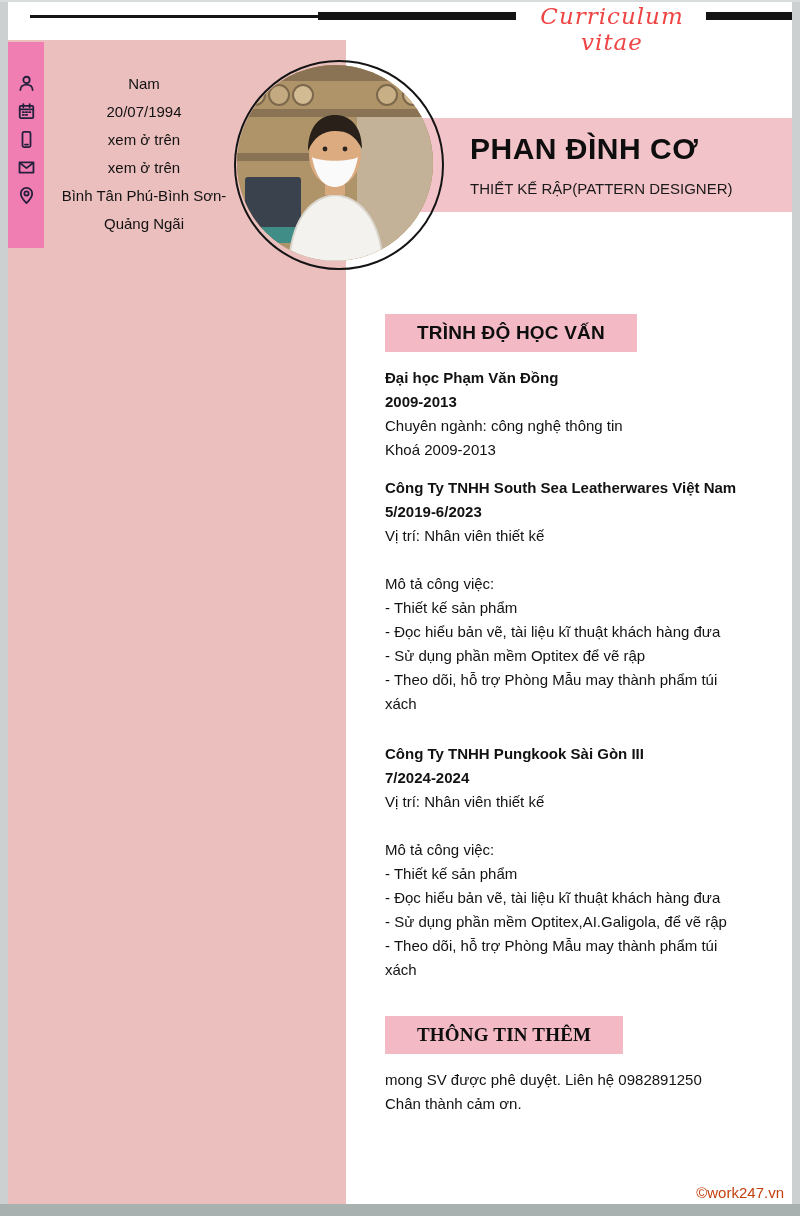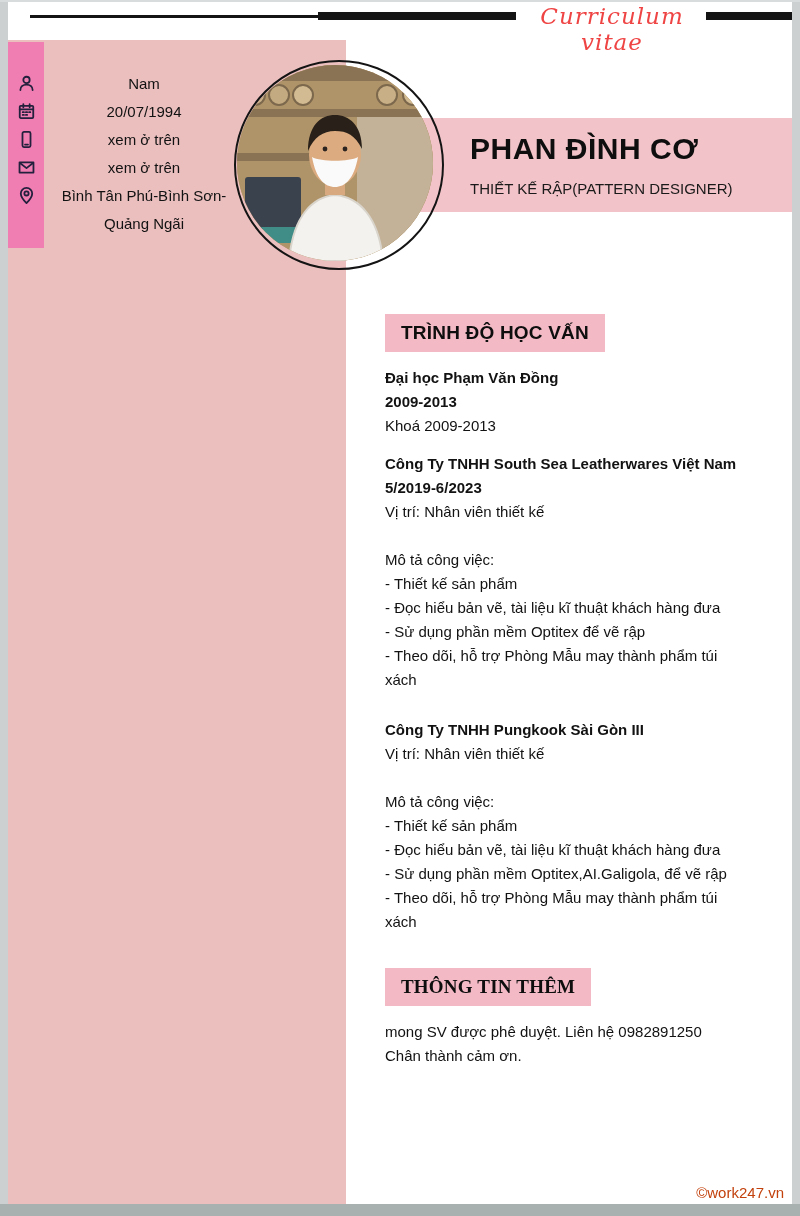--- a/index.html
+++ b/index.html
@@ -48,21 +48,21 @@
   .skill-label { font-size:15px; line-height:22px; }
   .bar { position:relative; margin-top:11px; width:278px; height:6px; border:1.5px solid #111; background:#fdfdfd; }
   .bar-fill { position:absolute; left:-1.5px; top:-3px; height:10px; background:#111; }
 
   .hobbies { position:absolute; left:22px; top:782px; width:292px; }
   .hobby-list { margin-top:12px; }
   .hobby-list p { font-size:15px; line-height:24px; }
 
   
   .right-col { position:absolute; left:385px; top:300px; width:360px; z-index:1; font-size:15px; line-height:24px; }
-  .badge { display:inline-block; background:#f3bac6; padding:7px 16px; font-size:19px; font-weight:bold; letter-spacing:0.2px; color:#0e0e0e; }
+  .badge { display:inline-block; background:#f3bac6; padding:7px 32px; font-size:19px; font-weight:bold; letter-spacing:0.2px; color:#0e0e0e; }
   .badge-edu { margin-top:14px; }
   .badge-exp { margin-top:24px; }
   .badge-add { margin-top:34px;font-family:Liberation Serif, serif; }
   .block { margin-top:14px; }
   .block p { margin:0; }
   .bold { font-weight:bold; }
   .spacer24 { height:24px; }
   .job2 { margin-top:26px; }
 
   .watermark { position:absolute; right:16px; top:1184px; font-size:15px; color:#c2410c; z-index:21; }
@@ -206,38 +206,40 @@
       <p>- Vẽ và làm đồ handmade</p>
     </div>
   </div>
 
   <div class="right-col">
 
     <span class="badge badge-edu">TRÌNH ĐỘ HỌC VẤN</span>
     <div class="block">
       <p class="bold">Đại học Phạm Văn Đồng</p>
       <p class="bold">2009-2013</p>
+      <p>Chuyên ngành: công nghệ thông tin</p>
       <p>Khoá 2009-2013</p>
     </div>
 
 
     <div class="block">
       <p class="bold">Công Ty TNHH South Sea Leatherwares Việt Nam</p>
       <p class="bold">5/2019-6/2023</p>
       <p>Vị trí: Nhân viên thiết kế</p>
       <div class="spacer24"></div>
       <p>Mô tả công việc:</p>
       <p>- Thiết kế sản phẩm</p>
       <p>- Đọc hiểu bản vẽ, tài liệu kĩ thuật khách hàng đưa</p>
       <p>- Sử dụng phần mềm Optitex để vẽ rập</p>
       <p>- Theo dõi, hỗ trợ Phòng Mẫu may thành phẩm túi xách</p>
     </div>
 
     <div class="block job2">
       <p class="bold">Công Ty TNHH Pungkook Sài Gòn III</p>
+      <p class="bold">7/2024-2024</p>
       <p>Vị trí: Nhân viên thiết kế</p>
       <div class="spacer24"></div>
       <p>Mô tả công việc:</p>
       <p>- Thiết kế sản phẩm</p>
       <p>- Đọc hiểu bản vẽ, tài liệu kĩ thuật khách hàng đưa</p>
       <p>- Sử dụng phần mềm Optitex,AI.Galigola, để vẽ rập</p>
       <p>- Theo dõi, hỗ trợ Phòng Mẫu may thành phẩm túi xách</p>
     </div>
 
     <span class="badge badge-add">THÔNG TIN THÊM</span>

